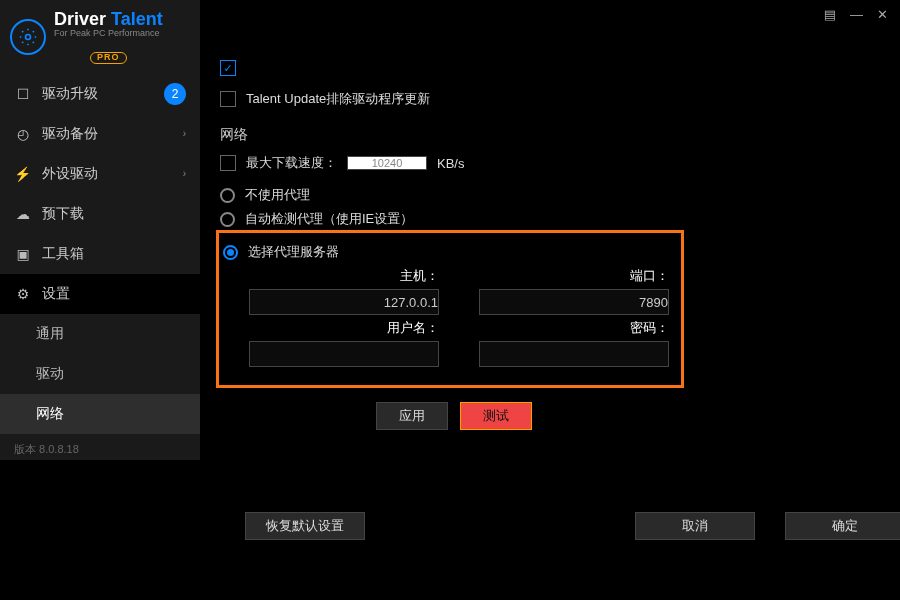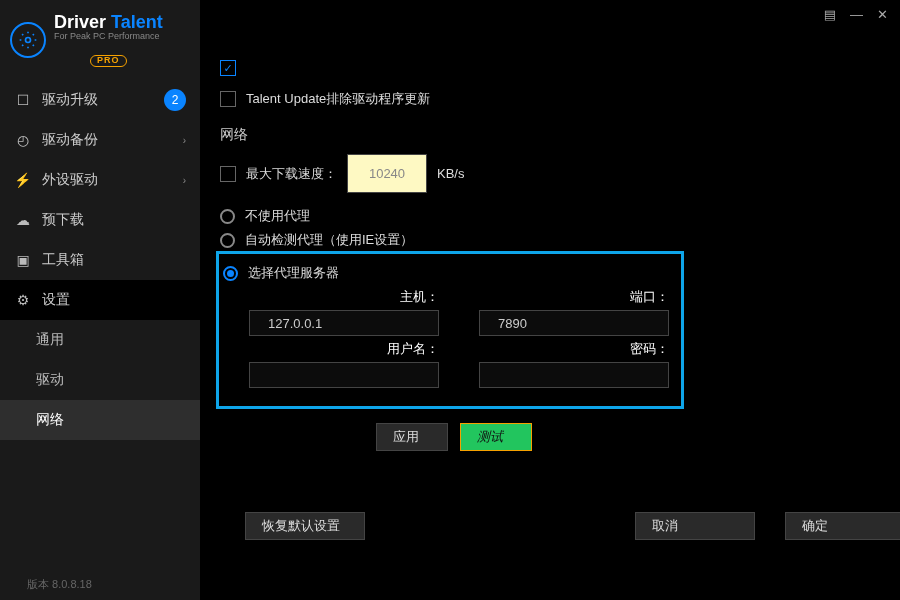--- a/index.html
+++ b/index.html
@@ -7,21 +7,21 @@
     width: 900px; height: 600px;
     background: #000;
     font-family: "Microsoft YaHei", "Segoe UI", Arial, sans-serif;
     color: #ddd;
     font-size: 13px;
     overflow: hidden;
     position: relative;
   }
   .sidebar {
     position: absolute; left: 0; top: 0;
-    width: 200px; height: 600px;
+    width: 200px; height: 460px;
     background: #1a1a1a;
     display: flex; flex-direction: column;
   }
   .logo-area {
     height: 70px;
     padding: 10px 10px 0 10px;
     display: flex; align-items: center; gap: 8px;
   }
   .logo-gear {
     width: 36px; height: 36px; border-radius: 50%;
@@ -56,21 +56,21 @@
   .nav-item .chev {
     position:absolute; right:14px; color:#888; font-size:10px;
   }
   .sub-item {
     height:40px; padding-left:36px;
     display:flex; align-items:center;
     color:#bbb; cursor:pointer; font-size:14px;
   }
   .sub-item.selected { background:#2e2e2e; color:#fff; }
   .version {
-    padding:8px 27px; color:#666; font-size:11px;
+    padding:8px 14px; color:#666; font-size:11px;
   }
   .titlebar {
     position:absolute; top:0; right:0; height:28px;
     display:flex; align-items:center; gap:14px; padding-right:12px;
     color:#aaa; font-size:13px;
   }
   .titlebar span { cursor:pointer; }
   .content {
     position:absolute; left:200px; top:40px;
     width:700px; height:560px;
@@ -78,60 +78,60 @@
     color:#ddd;
   }
   .row { display:flex; align-items:center; gap:10px; margin-bottom:14px; }
   .chk {
     width:16px; height:16px; border:1px solid #666; display:inline-flex;
     align-items:center; justify-content:center; font-size:11px;
   }
   .chk.checked { border-color:#0a84ff; color:#0a84ff; }
   .section-title { margin-top:18px; margin-bottom:10px; font-size:14px; color:#ccc; }
   .numbox, .textbox, .select {
-    background:#fef9c3; border:1px solid #444; color:#888;
-    height:39px; padding:0 8px; font-size:13px;
+    background:#ffffff; border:1px solid #444; color:#888;
+    height:14px; padding:0 8px; font-size:11px;
   }
   .numbox { width:80px; text-align:center; }
   .radio {
     width:15px; height:15px; border:2px solid #888; border-radius:50%;
     display:inline-flex; align-items:center; justify-content:center;
   }
   .radio.sel { border-color:#0a84ff; }
   .radio.sel::after { content:""; width:7px; height:7px; border-radius:50%; background:#0a84ff; }
   .proxy-box {
-    border:3px solid #0ea5e9;
+    border:3px solid #f97316;
     padding:10px 22px 18px 0;
     margin-left:-4px;
     margin-top:-4px;
     width:468px;
   }
   .proxy-row { display:flex; align-items:center; gap:10px; margin-bottom:6px; padding-left:4px; }
   .select {
     width:138px; display:inline-flex; align-items:center; justify-content:space-between;
     padding:0 8px;
   }
   .form-grid {
     display:grid; grid-template-columns: 190px 190px;
     column-gap:40px; row-gap:4px;
     padding-left:30px;
     margin-top:6px;
   }
   .form-grid label { font-size:13px; color:#ffffff;text-align:right; }
   .form-grid input {
     background:#0c0c0c; border:1px solid #444; color:#ccc;
-    height:26px; padding:0 18px; font-size:13px; width:190px;
+    height:26px; padding:0 0; font-size:13px; width:190px;text-align:right;
   }
   .btn {
     height:28px; min-width:72px; padding:0 16px;
     background:#2a2a2a; border:1px solid #444; color:#ddd;
-    display:inline-flex; align-items:center; justify-content:flex-start;
+    display:inline-flex; align-items:center; justify-content:center;
     cursor:pointer; font-size:13px;
   }
-  .btn.primary { background:#22c55e; border-color:#f5a100; color:#111;font-style:italic; }
+  .btn.primary { background:#ef4444; border-color:#f5a100; color:#111; }
   .btn-row { display:flex; gap:12px; justify-content:center; margin-top:14px; width:468px; }
   .bottom-bar {
     position:absolute; left:220px; bottom:60px;
     width:660px; display:flex; justify-content:space-between;margin-left:25px;
   }
   .bottom-bar .btn { min-width:120px; }
 </style>
 </head>
 <body>
 

